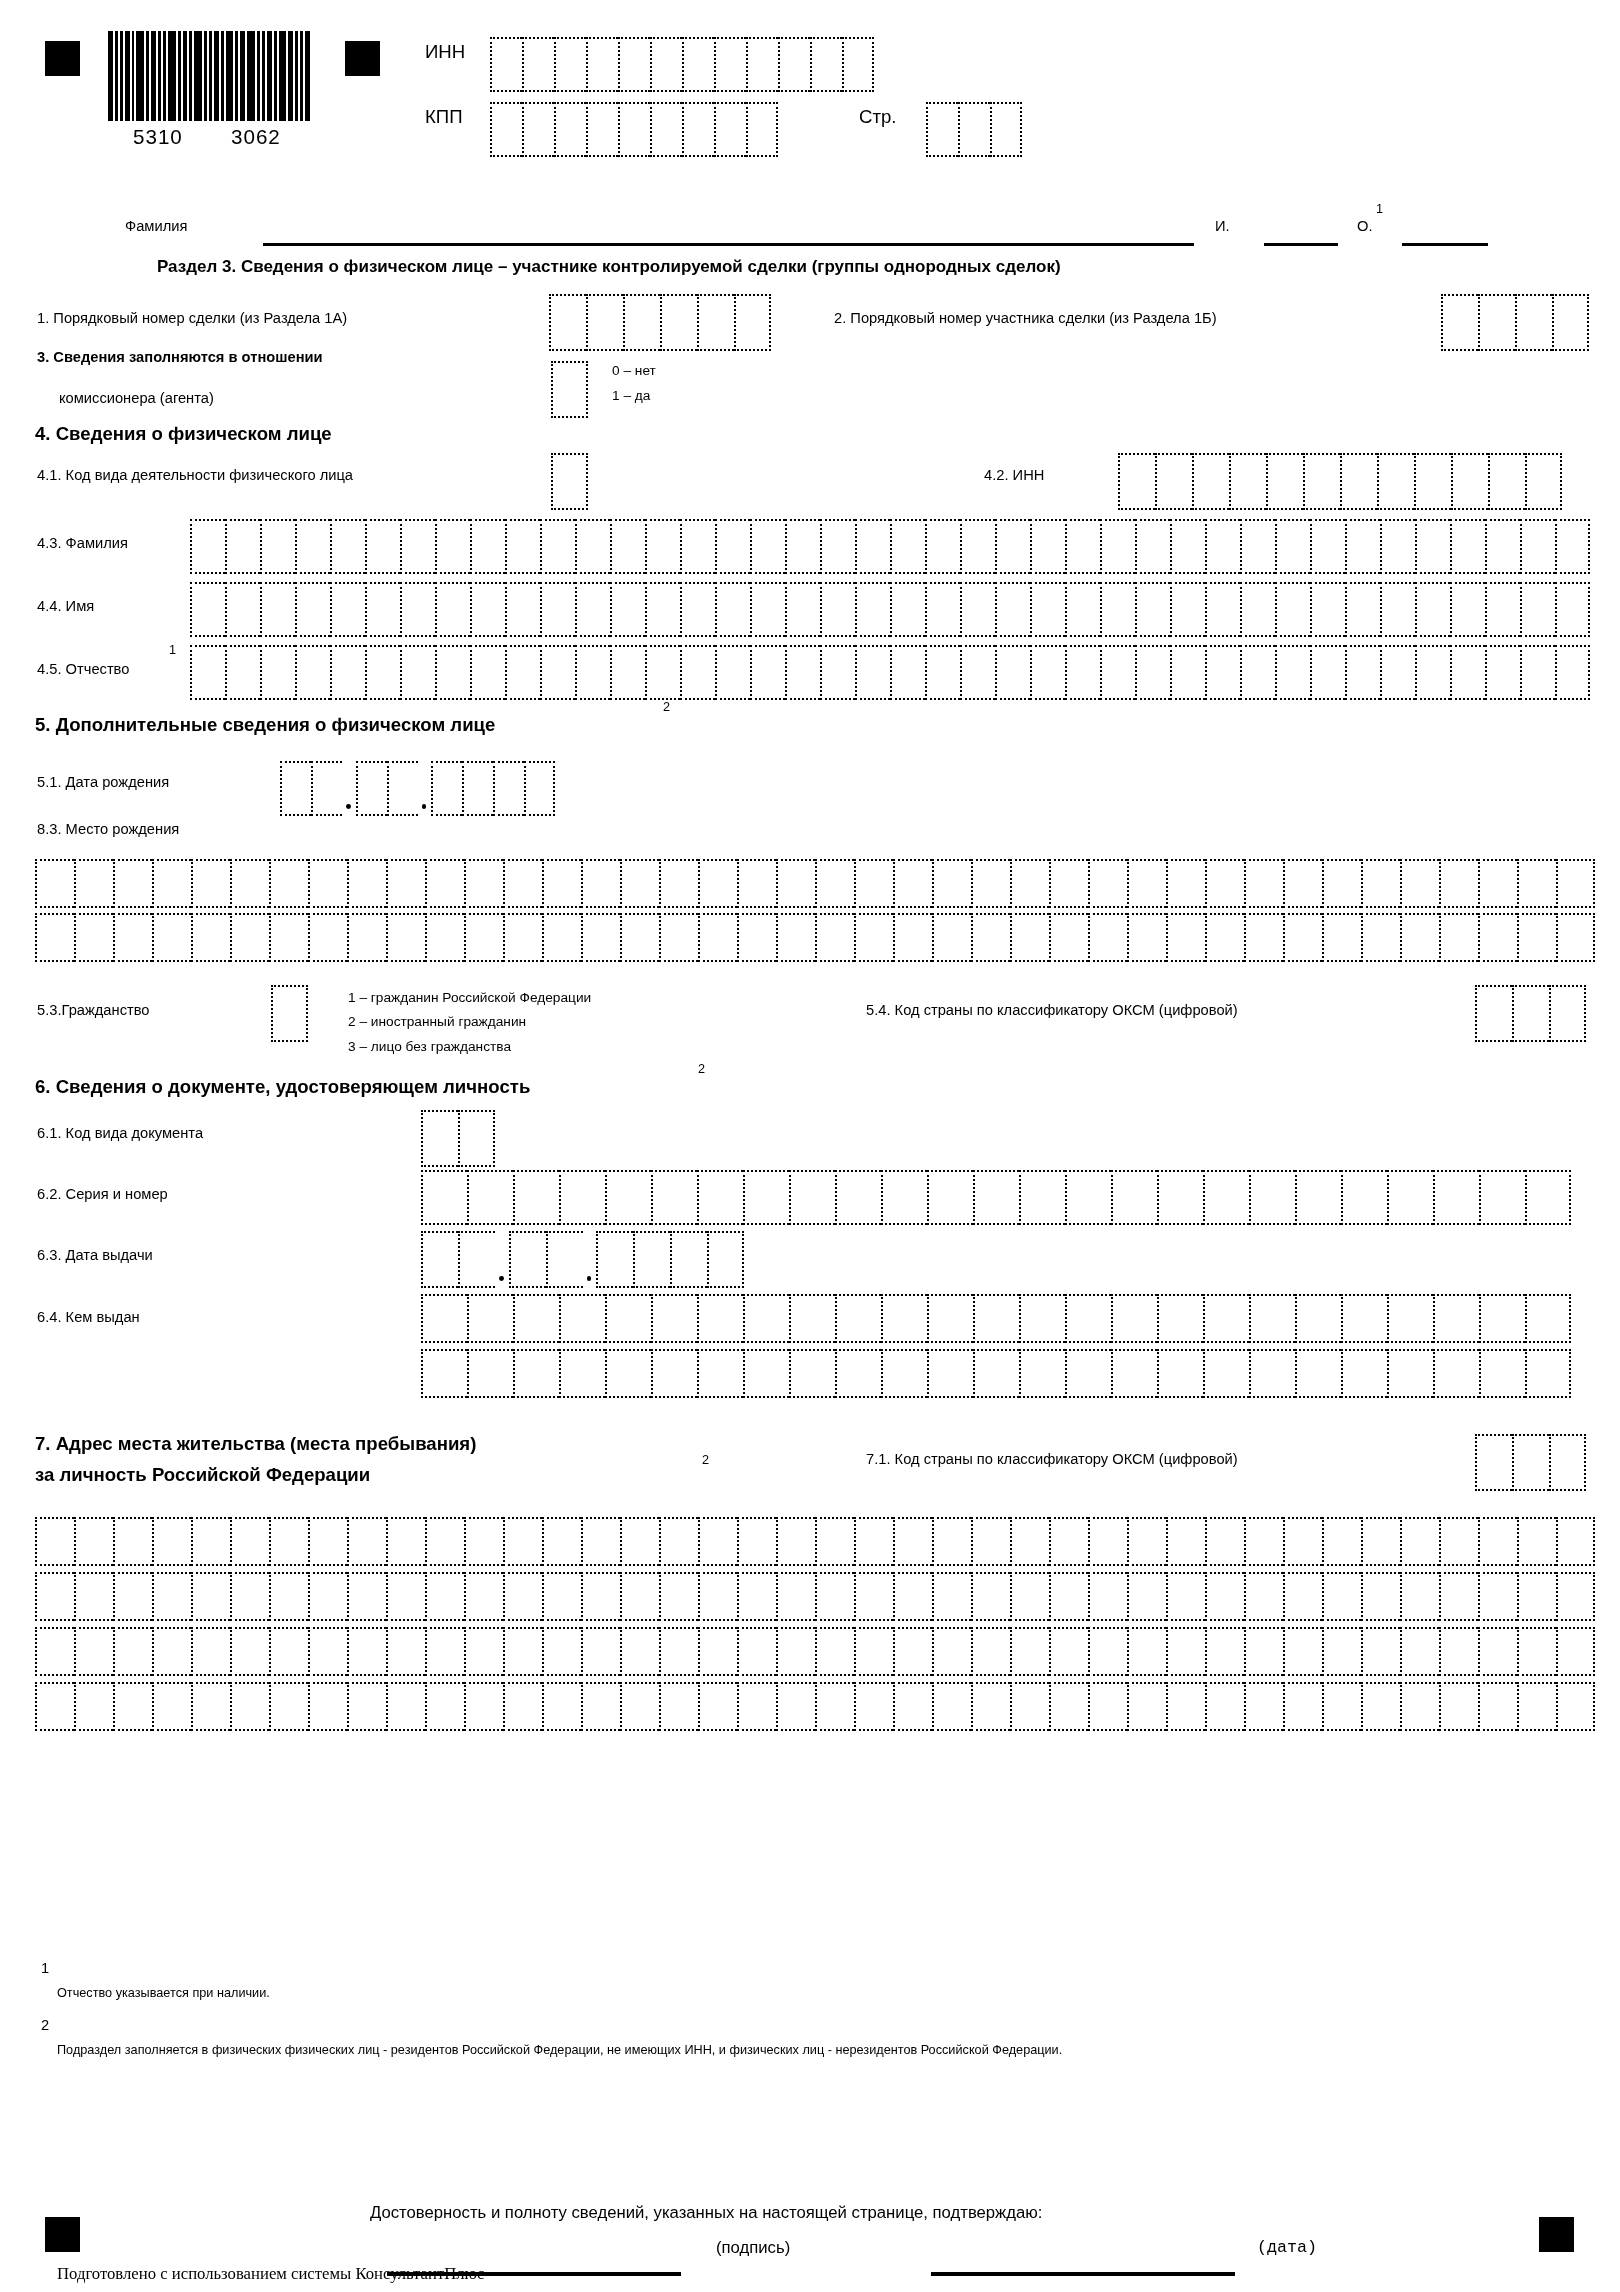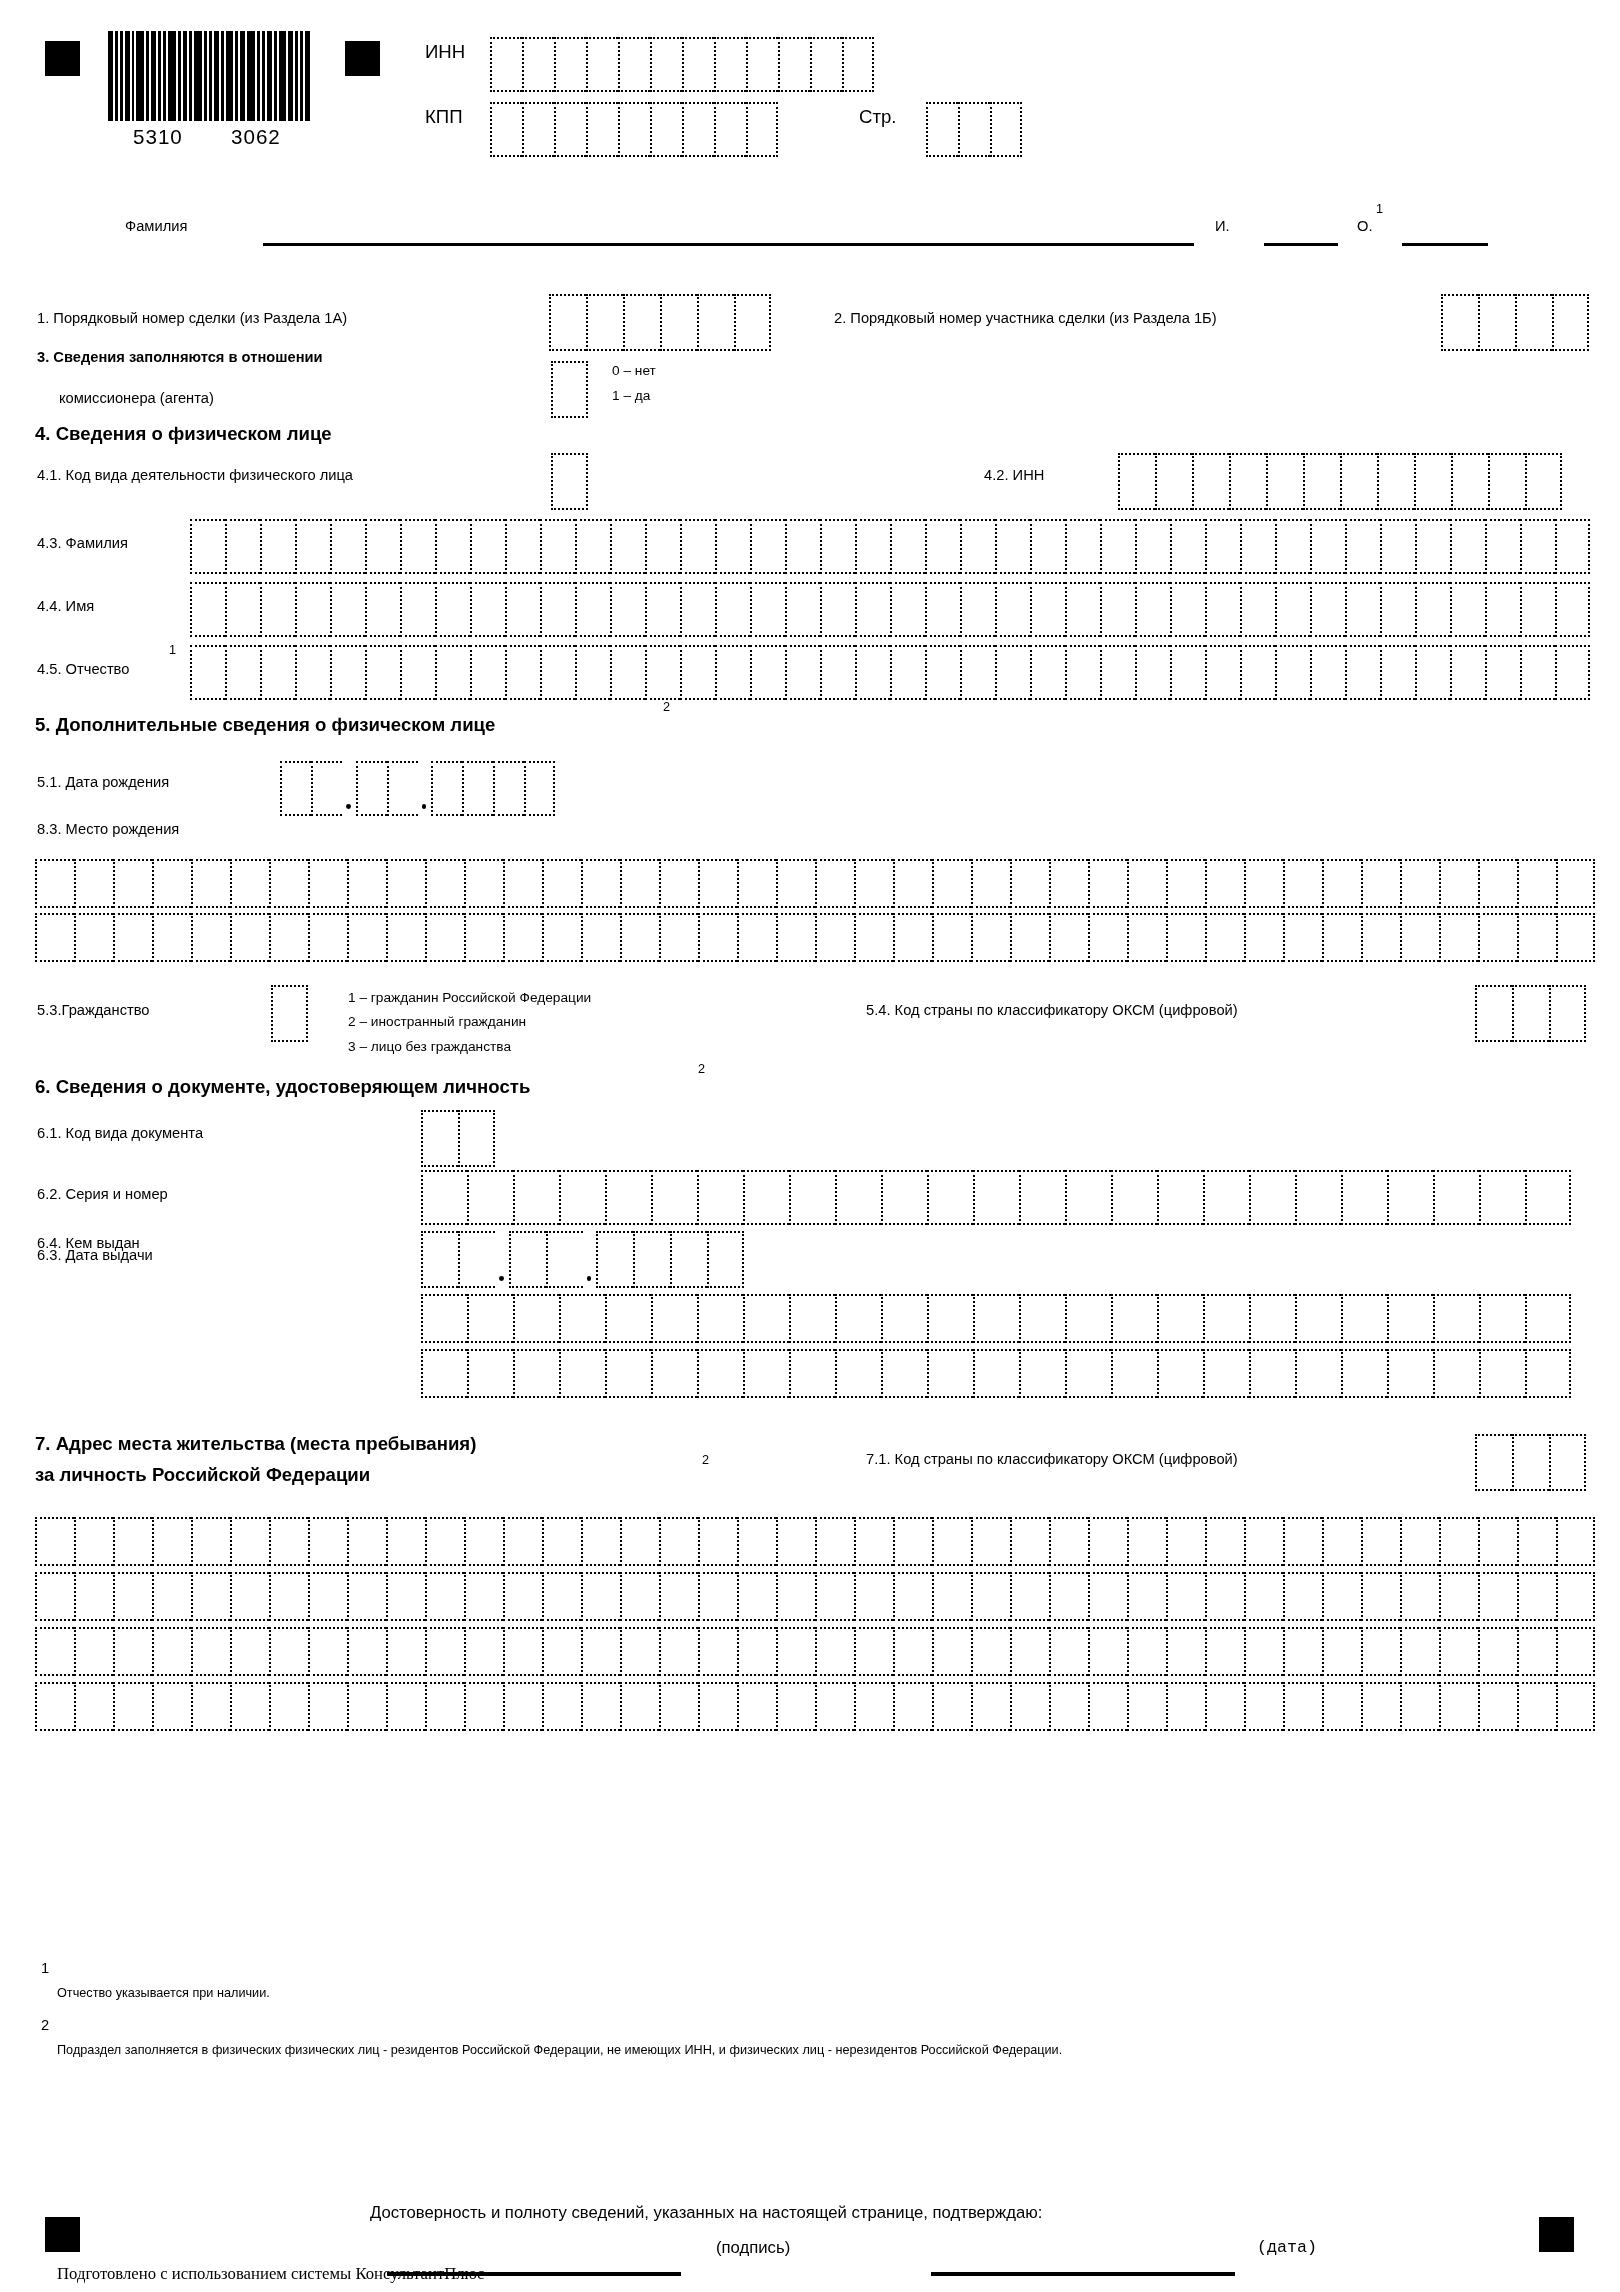--- a/index.html
+++ b/index.html
@@ -129,20 +129,21 @@
     </div>
 
   <div class="t sm" style="left:125px;top:218px;">Фамилия</div>
   <div class="rule" style="left:263px;top:243px;width:931px;"></div>
   <div class="t sm" style="left:1215px;top:218px;">И.</div>
   <div class="rule" style="left:1264px;top:243px;width:74px;"></div>
   <div class="t sm" style="left:1357px;top:218px;">О.</div>
   <div class="t xs" style="left:1376px;top:202px;font-size:12.7px;">1</div>
   <div class="rule" style="left:1402px;top:243px;width:86px;"></div>
 
+  <div class="t b" style="left:157px;top:257px;font-size:17px;">Раздел 3. Сведения о физическом лице – участнике контролируемой сделки (группы однородных сделок)</div>
 
   <div class="t sm" style="left:37px;top:310px;">1. Порядковый номер сделки (из Раздела 1А)</div>
   <div class="cells" id="r1-cells" style="left:549px;top:294px;">
       <span style="width: 37px; height: 57px;"></span>
       <span style="width: 37px; height: 57px;"></span>
       <span style="width: 37px; height: 57px;"></span>
       <span style="width: 37px; height: 57px;"></span>
       <span style="width: 37px; height: 57px;"></span>
       <span style="width: 37px; height: 57px;"></span>
     </div>
@@ -482,21 +483,21 @@
       <span class="dotsep" style="height: 57px;"></span>
       <span style="width: 37px; height: 57px;"></span>
       <span style="width: 37px; height: 57px;"></span>
       <span class="dotsep" style="height: 57px;"></span>
       <span style="width: 37px; height: 57px;"></span>
       <span style="width: 37px; height: 57px;"></span>
       <span style="width: 37px; height: 57px;"></span>
       <span style="width: 37px; height: 57px;"></span>
     </div>
 
-  <div class="t sm" style="left:37px;top:1235px;text-align:center;">6.4. Кем выдан</div>
+  <div class="t sm" style="left:37px;top:1309px;text-align:center;">6.4. Кем выдан</div>
   <div class="cells" id="f64-r1" style="left:421px;top:1294px;">
       <span style="width: 46px; height: 49px;"></span>
       <span style="width: 46px; height: 49px;"></span>
       <span style="width: 46px; height: 49px;"></span>
       <span style="width: 46px; height: 49px;"></span>
       <span style="width: 46px; height: 49px;"></span>
       <span style="width: 46px; height: 49px;"></span>
       <span style="width: 46px; height: 49px;"></span>
       <span style="width: 46px; height: 49px;"></span>
       <span style="width: 46px; height: 49px;"></span>

